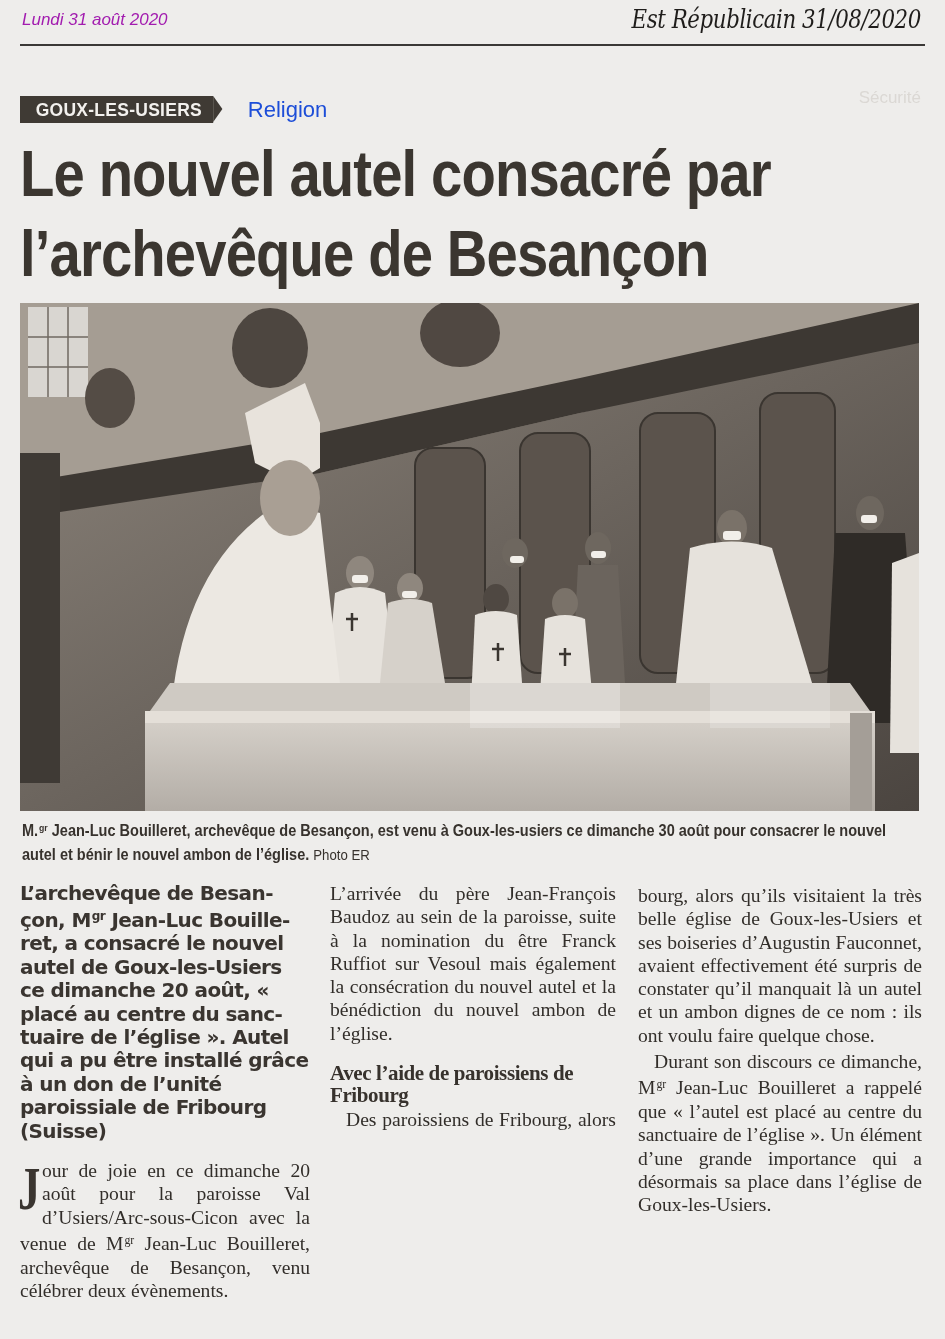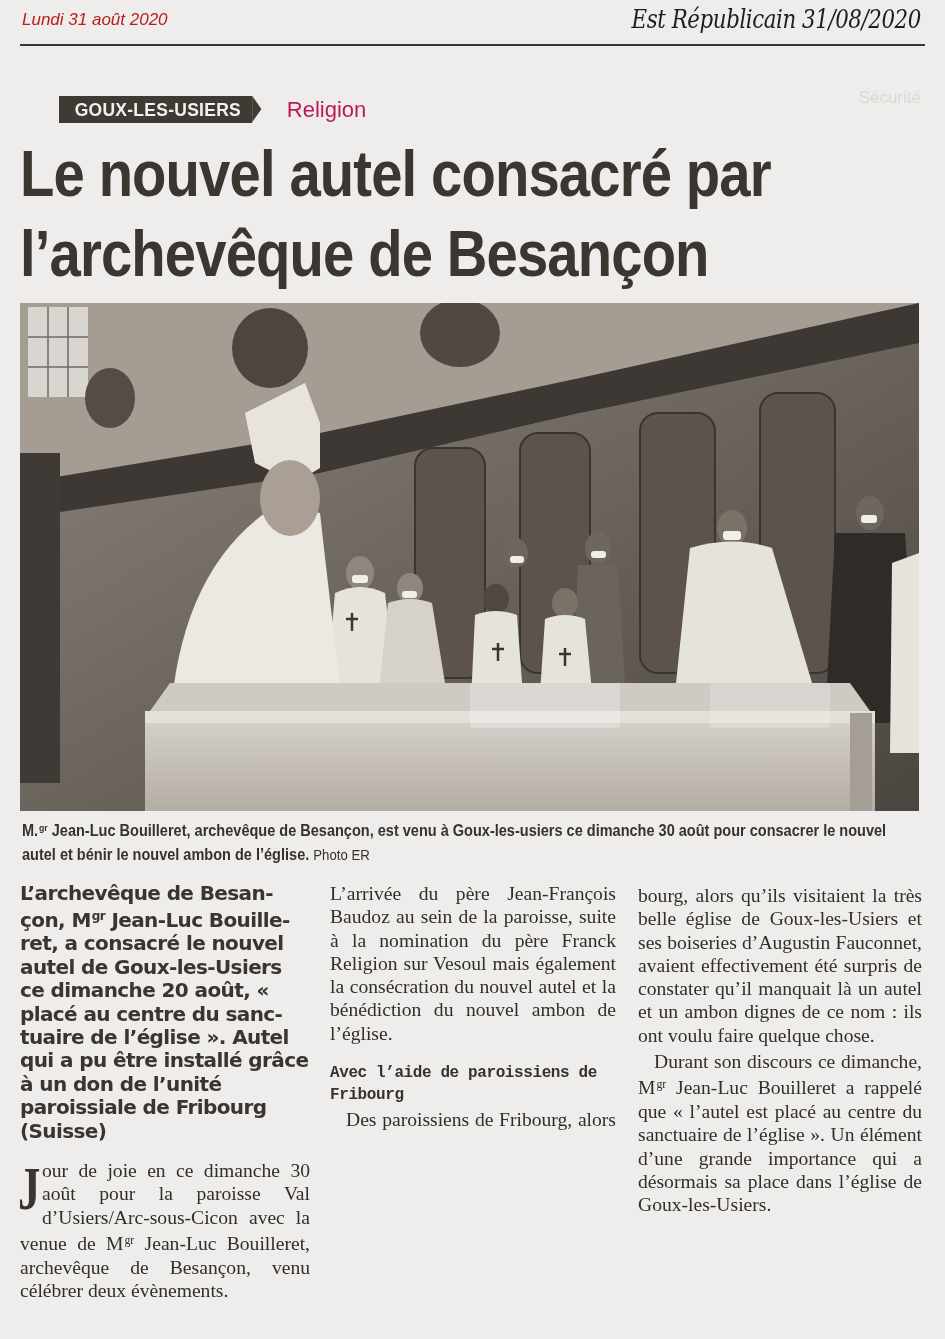--- a/index.html
+++ b/index.html
@@ -9,59 +9,59 @@
       color: #3a3632;
       position: relative;
       font-family: "Liberation Serif", serif;
     }
     .page { position: absolute; left: 0; top: 0; width: 945px; height: 1339px; }
 
     
     .hdr-date {
       position: absolute; left: 22px; top: 10px;
       font-family: "Liberation Sans", sans-serif; font-style: italic;
-      font-size: 17px; color: #b91c1c;
+      font-size: 17px; color: #a21caf;
     }
     .hdr-source {
       position: absolute; right: 24px; top: 4px;
       font-family: "DejaVu Serif", serif; font-style: italic;
       font-size: 26px; color: #1f1d1b; letter-spacing: -0.5px;
       transform: scaleX(0.82); transform-origin: right center;
     }
     .hdr-rule {
       position: absolute; left: 20px; right: 20px; top: 44px;
       height: 2px; background: #3a3836;
     }
 
     
     .ghost {
       position: absolute; right: 24px; top: 88px;
       font-family: "Liberation Sans", sans-serif; font-size: 17px;
       color: #d9d6d2; opacity: .9;
     }
 
     
-    .kicker { position: absolute; left: 20px; top: 96px; display: flex; align-items: center; margin-left: 39px; }
+    .kicker { position: absolute; left: 20px; top: 96px; display: flex; align-items: center; }
     .kicker-tag {
       position: relative;
       background: #3f3a34; color: #f3f1ee;
       font-family: "Liberation Sans", sans-serif; font-weight: bold;
       font-size: 19px; letter-spacing: 0.3px;
       height: 27px; line-height: 27px;
       padding: 0 12px 0 17px;
       transform: scaleX(0.92); transform-origin: left center;
     }
     .kicker-tag::after {
       content: ""; position: absolute; right: -10px; top: 0;
       border-top: 13.5px solid transparent; border-bottom: 13.5px solid transparent;
       border-left: 10px solid #3f3a34;
     }
     .kicker-section {
       margin-left: 6px;
-      font-family: "Liberation Sans", sans-serif; font-size: 22px; color: #be185d;
+      font-family: "Liberation Sans", sans-serif; font-size: 22px; color: #1d4ed8;
     }
 
     
     .headline {
       position: absolute; left: 20px; top: 134px; width: 910px;
       font-family: "Liberation Sans", sans-serif; font-weight: bold;
       font-size: 65px; line-height: 80px; color: #3b3630;
       letter-spacing: -1px;
       transform: scaleX(0.865); transform-origin: left top;
       white-space: nowrap;
@@ -107,22 +107,22 @@
     .body p { margin: 0; }
     .body .indent { text-indent: 16px; }
     .dropcap-para { margin-top: 16px; position: relative; }
     .dropcap {
       float: left; font-family: "Liberation Serif", serif; font-weight: bold;
       font-size: 62px; line-height: 50px; height: 50px;
       margin: 4px 6px 0 -2px; color: #3a3530;
       transform: scaleX(0.72); transform-origin: left top; width: 18px;
     }
     .subhead {
-      font-family: Liberation Mono, monospace; font-weight: bold;
-      font-size: 16px; line-height: 22px; color: #37322d;
+      font-family: Liberation Serif, serif; font-weight: bold;
+      font-size: 21px; line-height: 22px; color: #37322d;
       letter-spacing: -0.4px;
       margin: 17px 0 2px 0;
     }
   </style>
 </head>
 <body>
 
 <div class="page">
 
   <div class="hdr-date">Lundi 31 août 2020</div>
@@ -238,27 +238,27 @@
       <span>M.</span><sup class="gr">gr</sup><span> Jean-Luc Bouilleret, archevêque de Besançon, est venu à Goux-les-usiers ce dimanche 30 août pour consacrer le nouvel autel et bénir le nouvel ambon de l’église.</span>
       <span class="credit">Photo ER</span>
     </div>
   </div>
 
   <div class="col col1">
     <div class="chapo">
       <span>L’archevêque de Besan­çon, M</span><sup class="gr">gr</sup><span> Jean-Luc Bouille­ret, a consacré le nouvel autel de Goux-les-Usiers ce dimanche 20 août, « placé au centre du sanc­tuaire de l’église ». Autel qui a pu être installé grâ­ce à un don de l’unité paroissiale de Fribourg (Suisse)</span>
     </div>
     <div class="body dropcap-para">
-      <span class="dropcap">J</span><span>our de joie en ce dimanche 30 août pour la paroisse Val d’Usiers/Arc-sous-Ci­con avec la venue de M</span><sup class="gr">gr</sup><span> Jean-Luc Bouilleret, ar­chevêque de Besançon, venu célébrer deux évènements.</span>
+      <span class="dropcap">J</span><span>our de joie en ce dimanche 20 août pour la paroisse Val d’Usiers/Arc-sous-Ci­con avec la venue de M</span><sup class="gr">gr</sup><span> Jean-Luc Bouilleret, ar­chevêque de Besançon, venu célébrer deux évènements.</span>
     </div>
   </div>
 
   <div class="col col2">
     <div class="body" style="margin-top:4px">
-      <p>L’arrivée du père Jean-Fran­çois Baudoz au sein de la paroisse, suite à la nomina­tion du père Franck Religion sur Vesoul mais également la consécration du nouvel autel et la bénédiction du nouvel ambon de l’église.</p>
+      <p>L’arrivée du père Jean-Fran­çois Baudoz au sein de la paroisse, suite à la nomina­tion du être Franck Ruffiot sur Vesoul mais également la consécration du nouvel autel et la bénédiction du nouvel ambon de l’église.</p>
     </div>
     <div class="subhead">Avec l’aide de paroissiens de Fribourg</div>
     <div class="body">
       <p class="indent" style="height:24px;overflow:hidden;margin-top:2px">Des paroissiens de Fri­bourg, alors qu’ils visitaient la très belle église de Goux-les-Usiers et ses boiseries d’Augustin Fauconnet, avaient effectivement été surpris de constater qu’il manquait là un autel et un ambon dignes de ce nom : ils ont voulu faire quelque chose.</p>
     </div>
   </div>
 
   <div class="col col3">
     <div class="body" style="margin-top:6px">
       <p>bourg, alors qu’ils visitaient la très belle église de Goux-les-Usiers et ses boiseries d’Augustin Fauconnet, avaient effectivement été surpris de constater qu’il manquait là un autel et un ambon dignes de ce nom : ils ont voulu faire quelque chose.</p>

